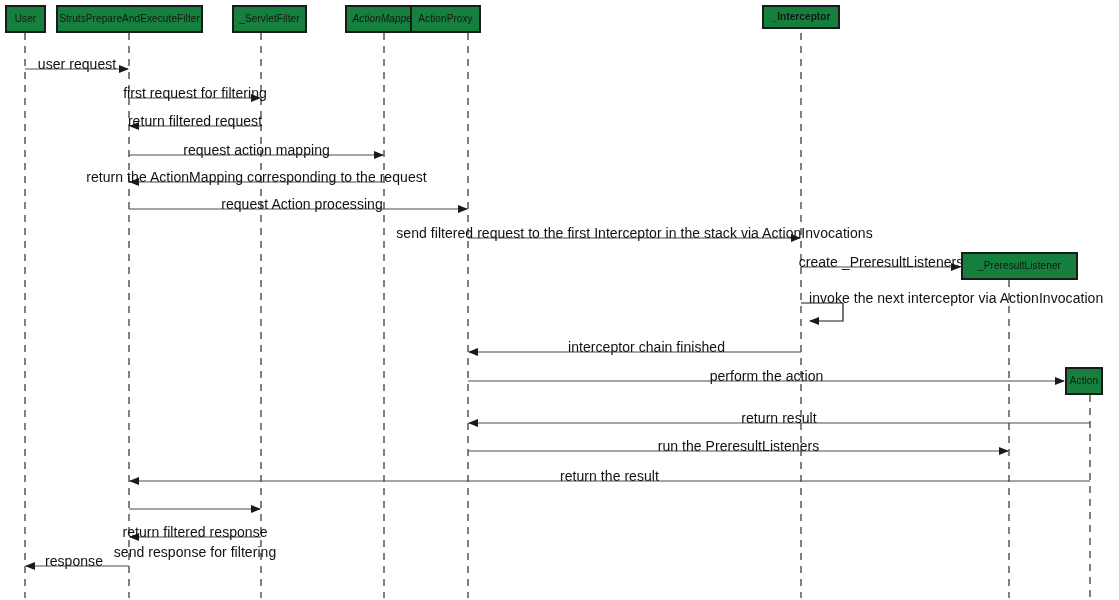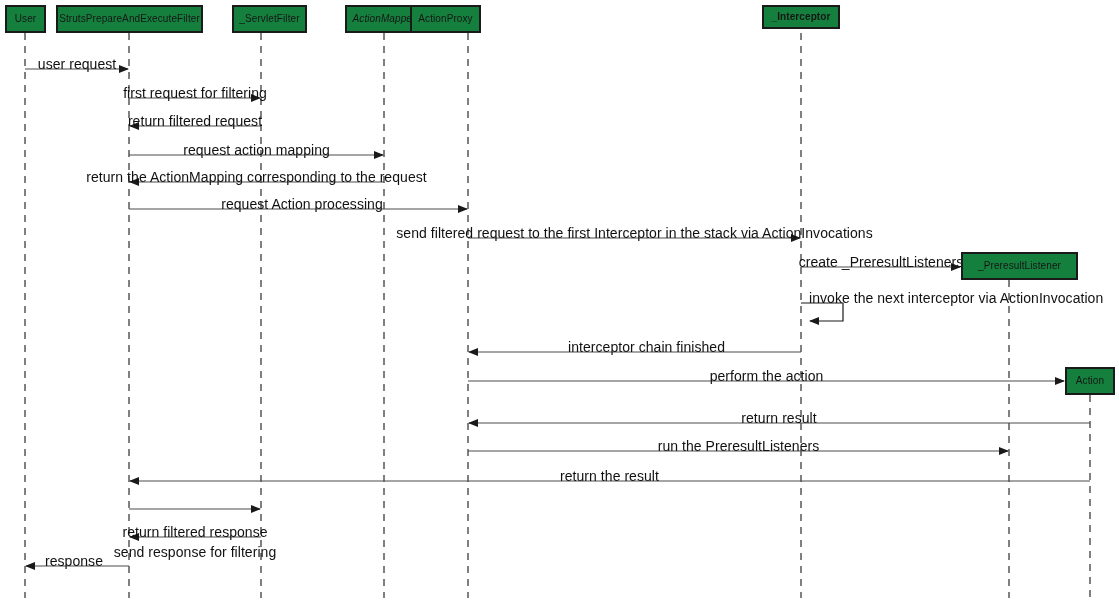--- a/index.html
+++ b/index.html
@@ -111,21 +111,21 @@
       </div>
       <div class="participant-box" style="left: 410px; top: 5px; width: 71px; height: 28px;">
         <span>ActionProxy</span>
       </div>
       <div class="participant-box" style="left: 762px; top: 5px; width: 78px; height: 24px; font-weight: bold;">
         <span>_Interceptor</span>
       </div>
       <div class="participant-box" style="left: 961px; top: 252px; width: 117px; height: 28px;">
         <span>_PreresultListener</span>
       </div>
-      <div class="participant-box" style="left: 1065px; top: 367px; width: 50px; height: 28px;">
+      <div class="participant-box" style="left: 1065px; top: 367px; width: 38px; height: 28px;">
         <span>Action</span>
       </div>
     </div>
   <div id="labels">
       <div class="msg-label" style="left: 77px; top: 57px;">user request</div>
       <div class="msg-label" style="left: 195px; top: 86px;">first request for filtering</div>
       <div class="msg-label" style="left: 195px; top: 114px; text-align: center;">return filtered request</div>
       <div class="msg-label" style="left: 256.5px; top: 143px;">request action mapping</div>
       <div class="msg-label" style="left: 256.5px; top: 170px;">return the ActionMapping corresponding to the request</div>
       <div class="msg-label" style="left: 302px; top: 197px;">request Action processing</div>

